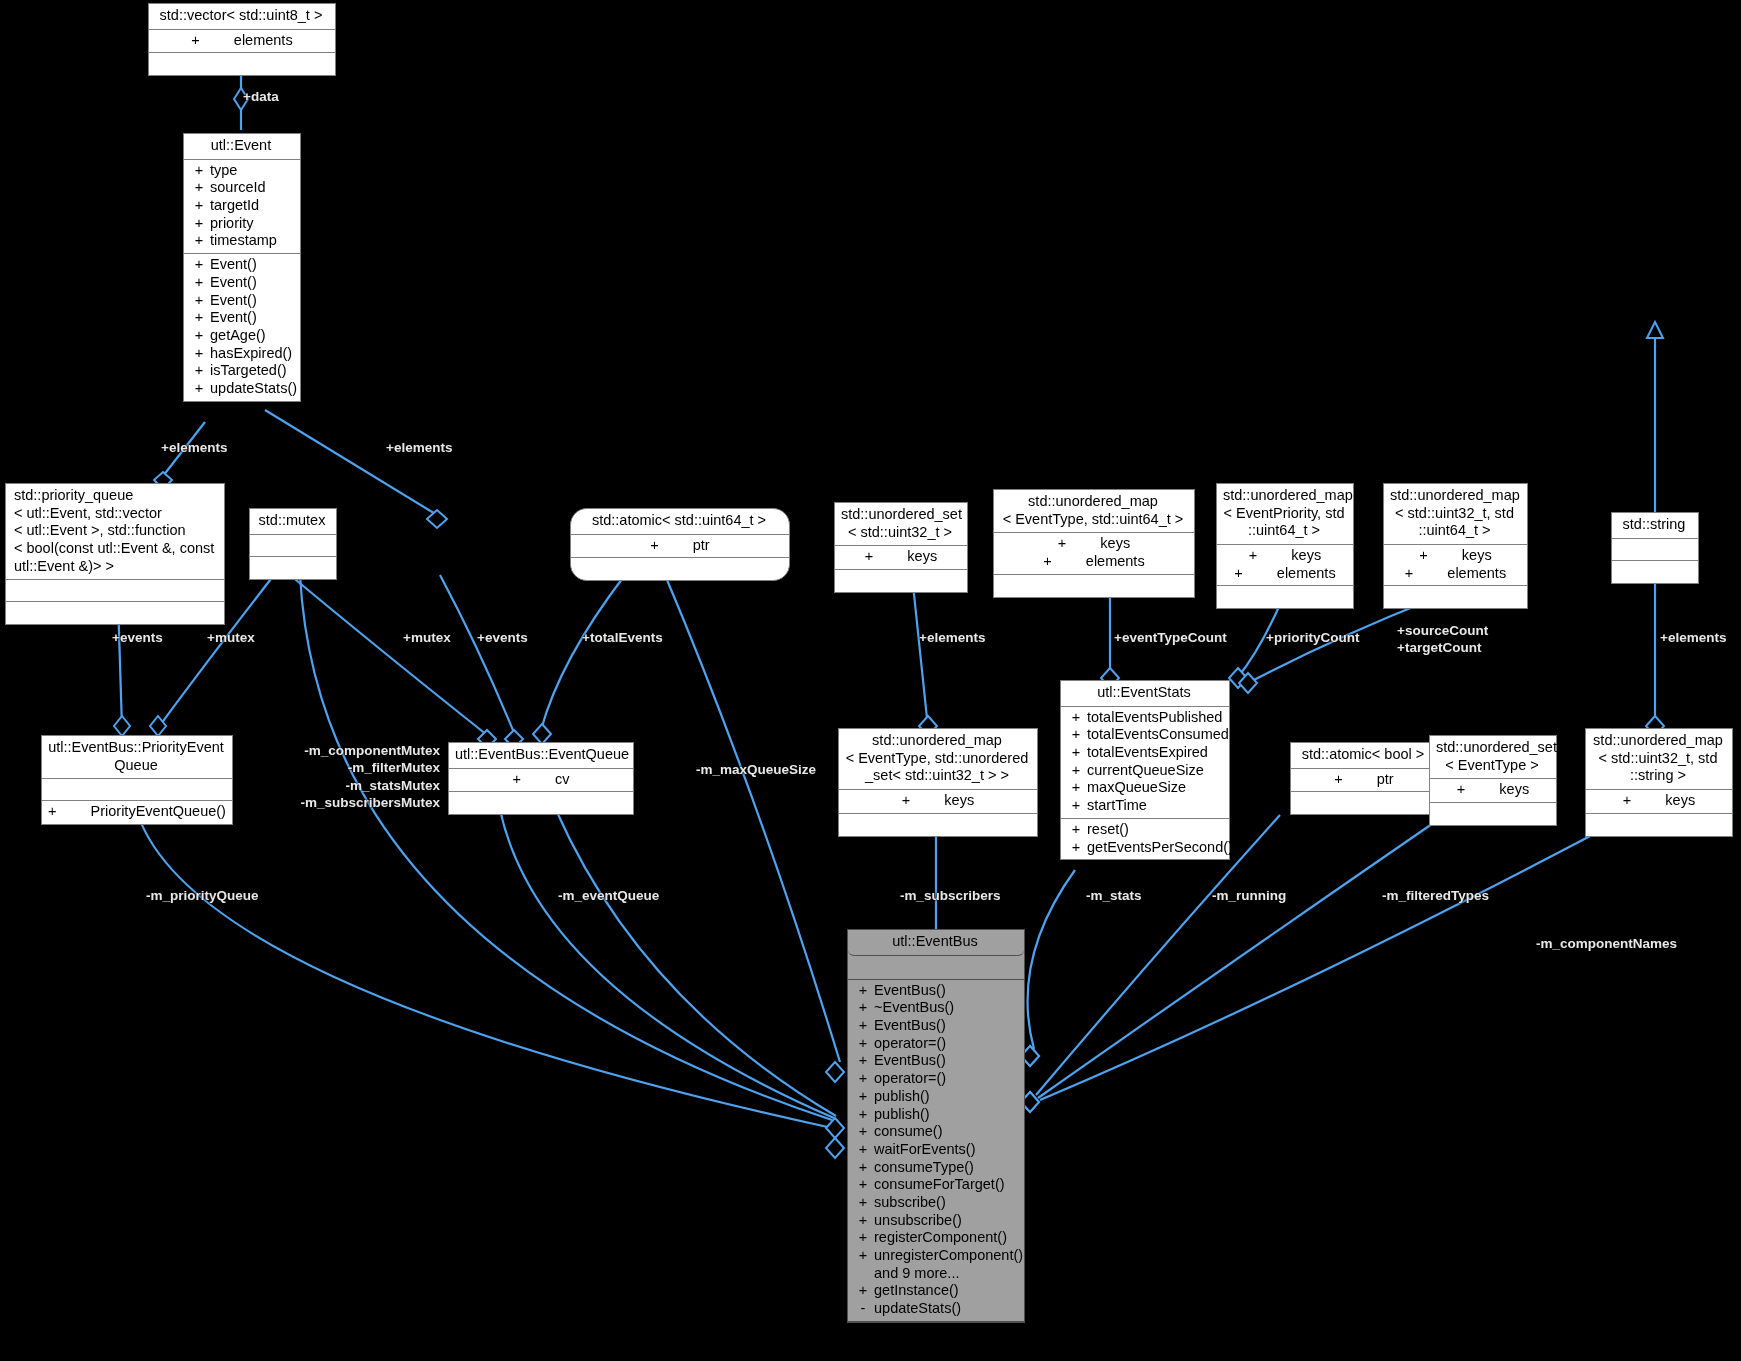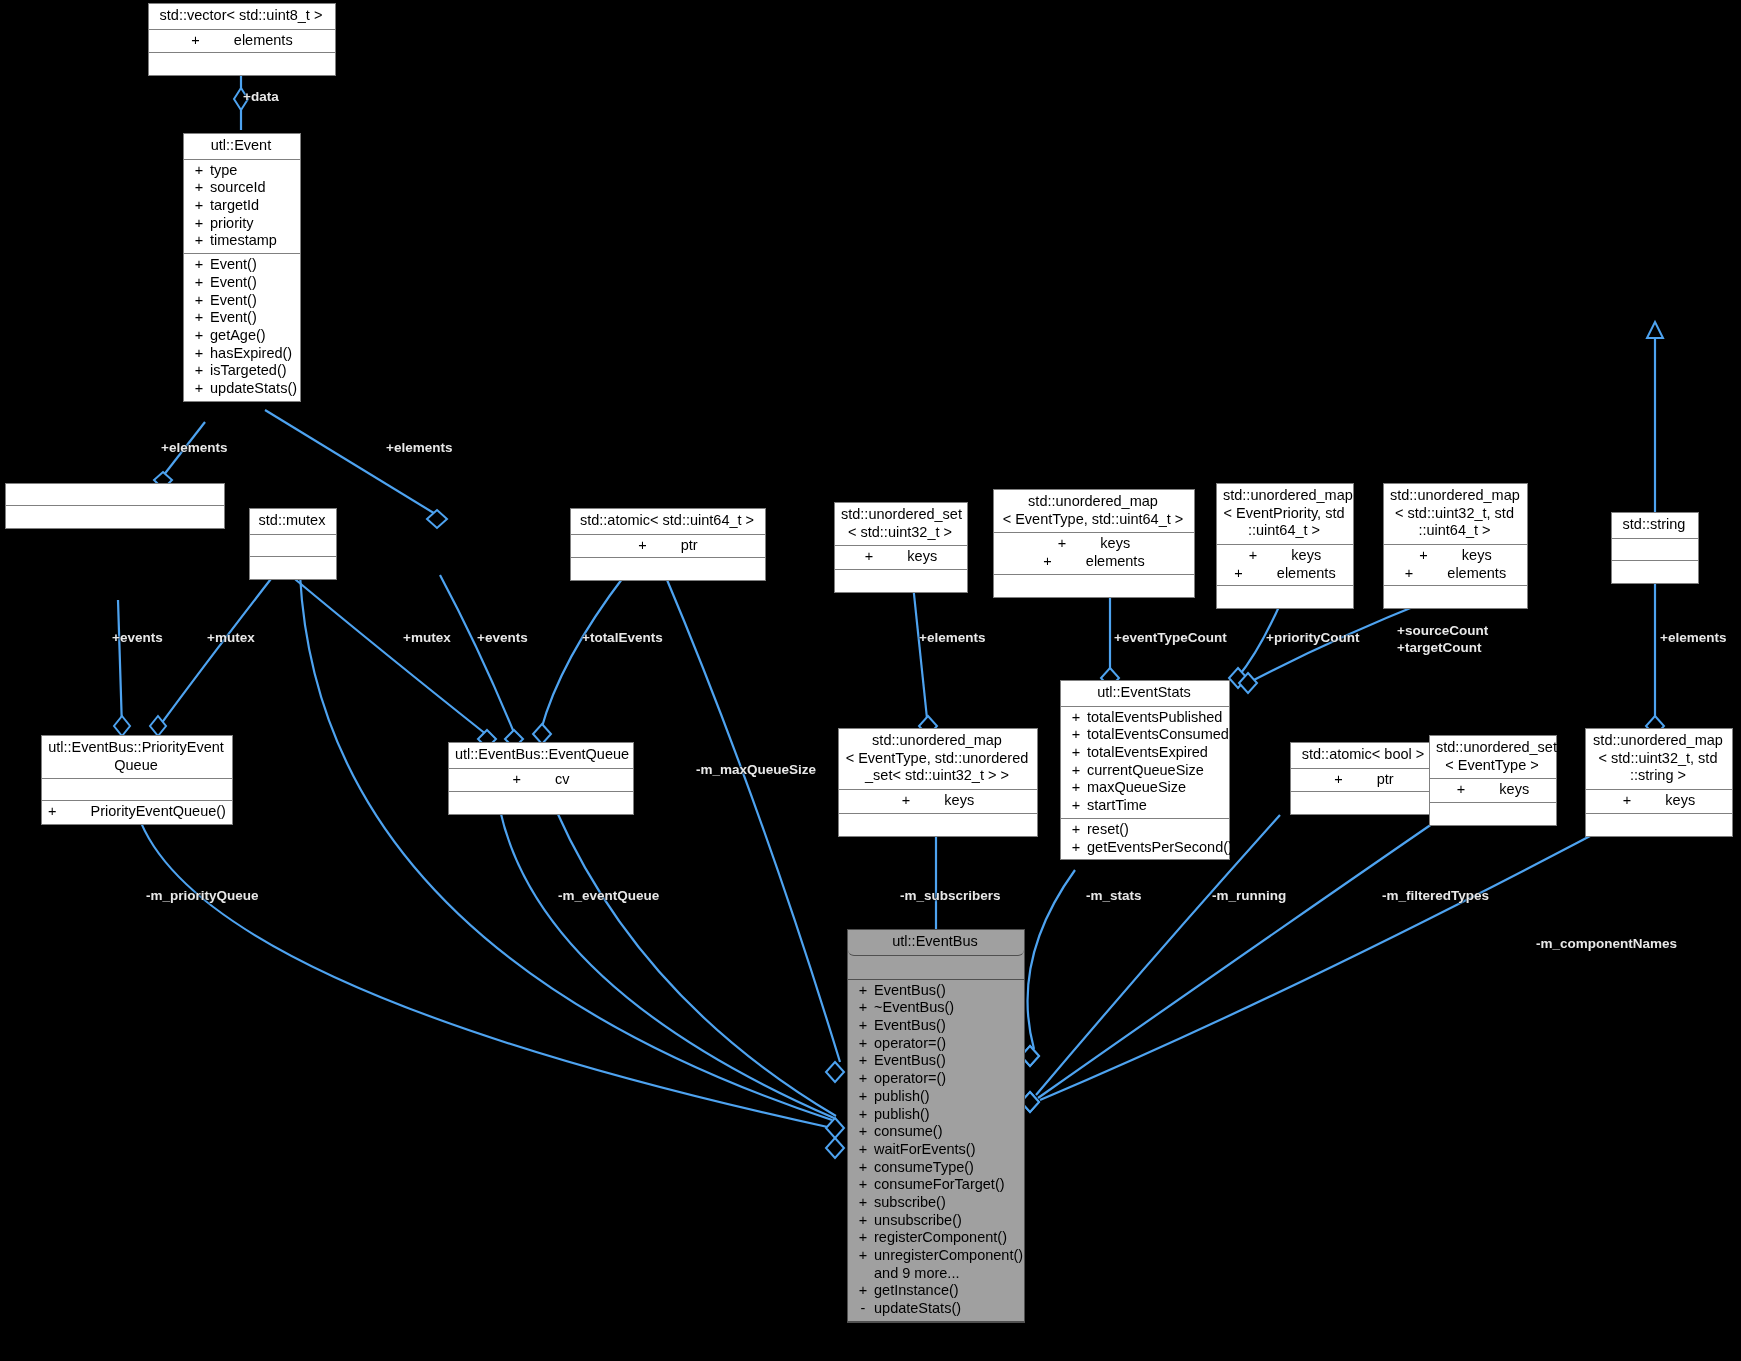--- a/index.html
+++ b/index.html
@@ -181,32 +181,37 @@
       <div class="row"><span class="vis">+</span><span class="nm">Event()</span></div>
       <div class="row"><span class="vis">+</span><span class="nm">getAge()</span></div>
       <div class="row"><span class="vis">+</span><span class="nm">hasExpired()</span></div>
       <div class="row"><span class="vis">+</span><span class="nm">isTargeted()</span></div>
       <div class="row"><span class="vis">+</span><span class="nm">updateStats()</span></div>
     </div>
   </div>
 
 
   <div class="node tmpl" style="left:5px; top:483px; width:220px;">
+    <div class="title left" style="text-align:left; padding-left:8px;">std::priority_queue
+&lt; utl::Event, std::vector
+&lt; utl::Event &gt;, std::function
+&lt; bool(const utl::Event &amp;, const
+        utl::Event &amp;)&gt; &gt;</div>
     <div class="compartment empty"></div>
     <div class="compartment empty"></div>
   </div>
 
   <div class="node" style="left:249px; top:508px; width:88px;">
     <div class="title">std::mutex</div>
     <div class="compartment empty"></div>
     <div class="compartment empty"></div>
   </div>
 
 
-  <div class="node" style="left:570px; top:508px; width:196px;">
+  <div class="node" style="left:570px; top:508px; width:220px;border-radius:17px;">
     <div class="title">std::atomic&lt; std::uint64_t &gt;</div>
     <div class="compartment">
       <div class="row centered">
         <span class="vis">+</span>
         <span class="nm">ptr</span>
       </div>
     </div>
     <div class="compartment empty"></div>
   </div>
 
@@ -381,20 +386,24 @@
   <div class="elabel" style="left:207px; top:630px;">+mutex</div>
   <div class="elabel" style="left:403px; top:630px;">+mutex</div>
   <div class="elabel" style="left:477px; top:630px;">+events</div>
   <div class="elabel" style="left:582px; top:630px;">+totalEvents</div>
   <div class="elabel" style="left:919px; top:630px;">+elements</div>
   <div class="elabel" style="left:1114px; top:630px;">+eventTypeCount</div>
   <div class="elabel" style="left:1266px; top:630px;">+priorityCount</div>
   <div class="elabel multi" style="left:1397px; top:622px; text-align:left;">+sourceCount
 +targetCount</div>
   <div class="elabel" style="left:1660px; top:630px;">+elements</div>
+  <div class="elabel multi" style="left:290px; top:742px; width:150px;">-m_componentMutex
+-m_filterMutex
+-m_statsMutex
+-m_subscribersMutex</div>
   <div class="elabel" style="left:696px; top:762px;">-m_maxQueueSize</div>
   <div class="elabel" style="left:146px; top:888px;">-m_priorityQueue</div>
   <div class="elabel" style="left:558px; top:888px;">-m_eventQueue</div>
   <div class="elabel" style="left:900px; top:888px;">-m_subscribers</div>
   <div class="elabel" style="left:1086px; top:888px;">-m_stats</div>
   <div class="elabel" style="left:1212px; top:888px;">-m_running</div>
   <div class="elabel" style="left:1382px; top:888px;">-m_filteredTypes</div>
   <div class="elabel" style="left:1536px; top:936px;">-m_componentNames</div>
 
 </div>

